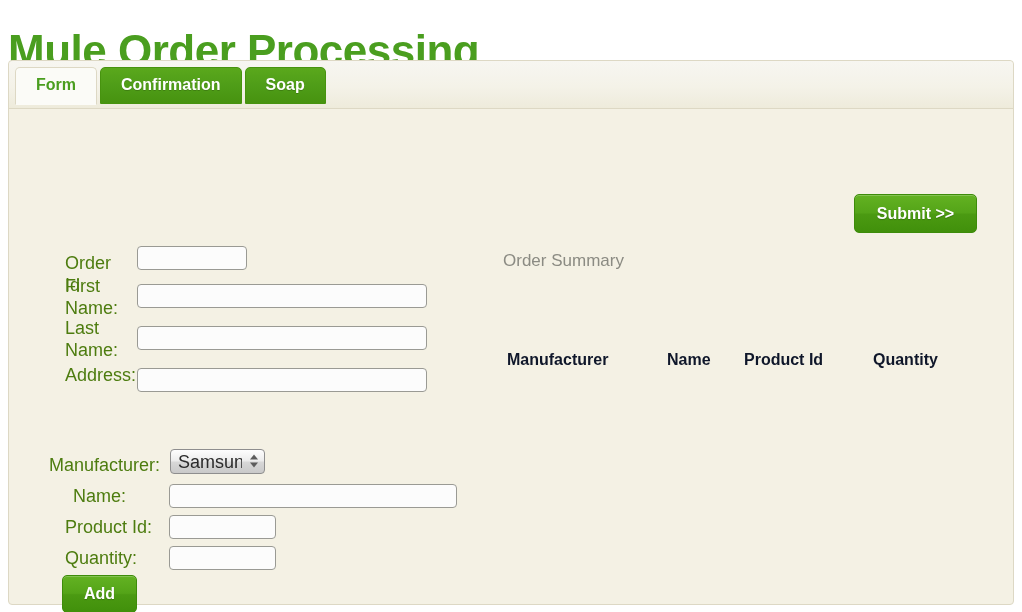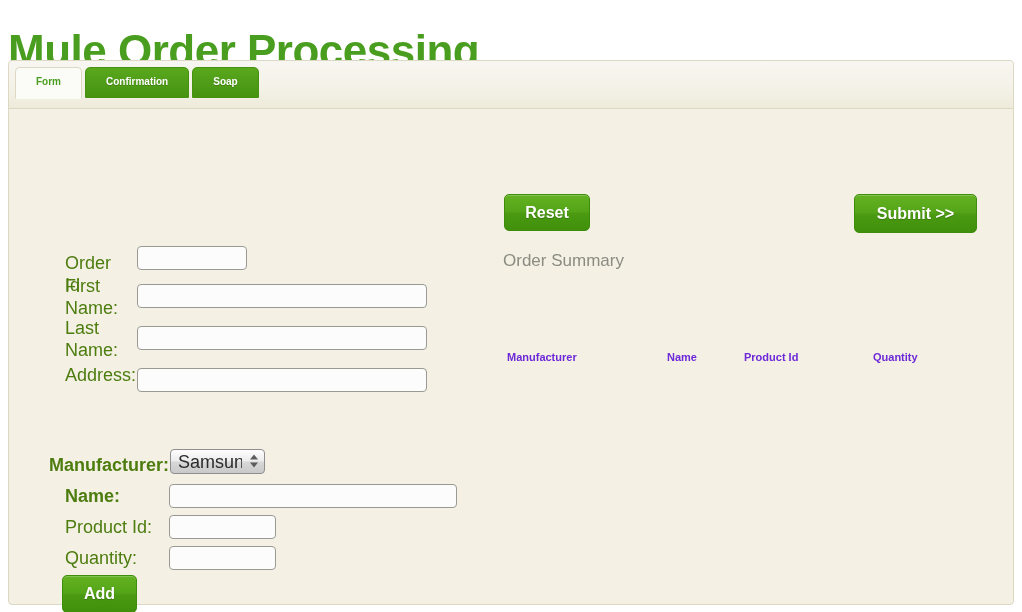--- a/index.html
+++ b/index.html
@@ -54,21 +54,21 @@
     border-bottom: 1px solid #ddd8c4;
     border-radius: 4px 4px 0 0;
   }
 
   .tab {
     position: relative;
     display: inline-block;
     vertical-align: bottom;
     margin-right: 3px;
     padding: 9px 20px 10px 20px;
-    font-size: 10px;
+    font-size: 16px;
     font-weight: bold;
     border: 1px solid transparent;
     border-radius: 5px 5px 0 0;
     cursor: pointer;
     line-height: 1;
     text-shadow: 0 1px 0 rgba(0,0,0,0.18);
   }
 
   .tab.inactive {
     background: linear-gradient(to bottom, #5aa81c 0%, #4f9d18 50%, #47930f 100%);
@@ -174,23 +174,23 @@
 
   
   .summary-table {
     position: absolute;
     left: 498px;
     top: 242px;
     width: 470px;
     border-collapse: collapse;
   }
   .summary-table th {
-    font-size: 11px;
-    font-weight: bold;
-    color: #6d28d9;
+    font-size: 16px;
+    font-weight: bold;
+    color: #0f172a;
     text-align: left;
     padding: 0;
     white-space: nowrap;
   }
 </style>
 </head>
 <body>
 
 <div id="page">
 
@@ -211,43 +211,42 @@
       <div class="field-label" style="left:56px; top:167px; width:60px;">First Name:</div>
       <input class="txt-input" type="text" style="left: 128px; top: 175px; width: 290px; height: 24px;" value="" placeholder="">
 
       <div class="field-label" style="left:56px; top:209px; width:60px;">Last Name:</div>
       <input class="txt-input" type="text" style="left: 128px; top: 217px; width: 290px; height: 24px;" value="" placeholder="">
 
       <div class="field-label" style="left:56px; top:256px; width:78px;">Address:</div>
       <input class="txt-input" type="text" style="left: 128px; top: 259px; width: 290px; height: 24px;" value="" placeholder="">
 
 
-      <div class="field-label" style="left:40px; top:346px;font-weight:bold;">Manufacturer:</div>
+      <div class="field-label" style="left:40px; top:346px;">Manufacturer:</div>
       <div class="sel-wrap" style="left:161px; top:340px;">
         <select class="sel-input" style="position:relative; left:0; top:0; width:95px; height:25px;">
           <option>Samsung</option>
         </select>
         <span class="sel-arrows">
           <i class="up"></i>
             <i class="down"></i>
         </span>
       </div>
 
-      <div class="field-label" style="left:56px; top:377px;font-weight:bold;">Name:</div>
+      <div class="field-label" style="left:64px; top:377px;">Name:</div>
       <input class="txt-input" type="text" style="left: 160px; top: 375px; width: 288px; height: 24px;" value="" placeholder="">
 
       <div class="field-label" style="left:56px; top:408px;">Product Id:</div>
       <input class="txt-input" type="text" style="left: 160px; top: 406px; width: 107px; height: 24px;" value="" placeholder="">
 
       <div class="field-label" style="left:56px; top:439px;">Quantity:</div>
       <input class="txt-input" type="text" style="left: 160px; top: 437px; width: 107px; height: 24px;" value="" placeholder="">
 
       <button class="btn-green" style="left:53px; top:466px; width:75px; height:38px;">Add</button>
 
-      <button class="btn-green" style="left:495px; top:85px; width:86px; height:37px;">Reset</button>
 
       <button class="btn-green" style="left:845px; top:85px; width:123px; height:39px;">Submit &gt;&gt;</button>
 
       <div class="section-heading" style="left:494px; top:142px;">Order Summary</div>
 
       <table class="summary-table">
         <thead>
           <tr>
             <th style="width:160px;">Manufacturer</th>
             <th style="width:77px;">Name</th>

